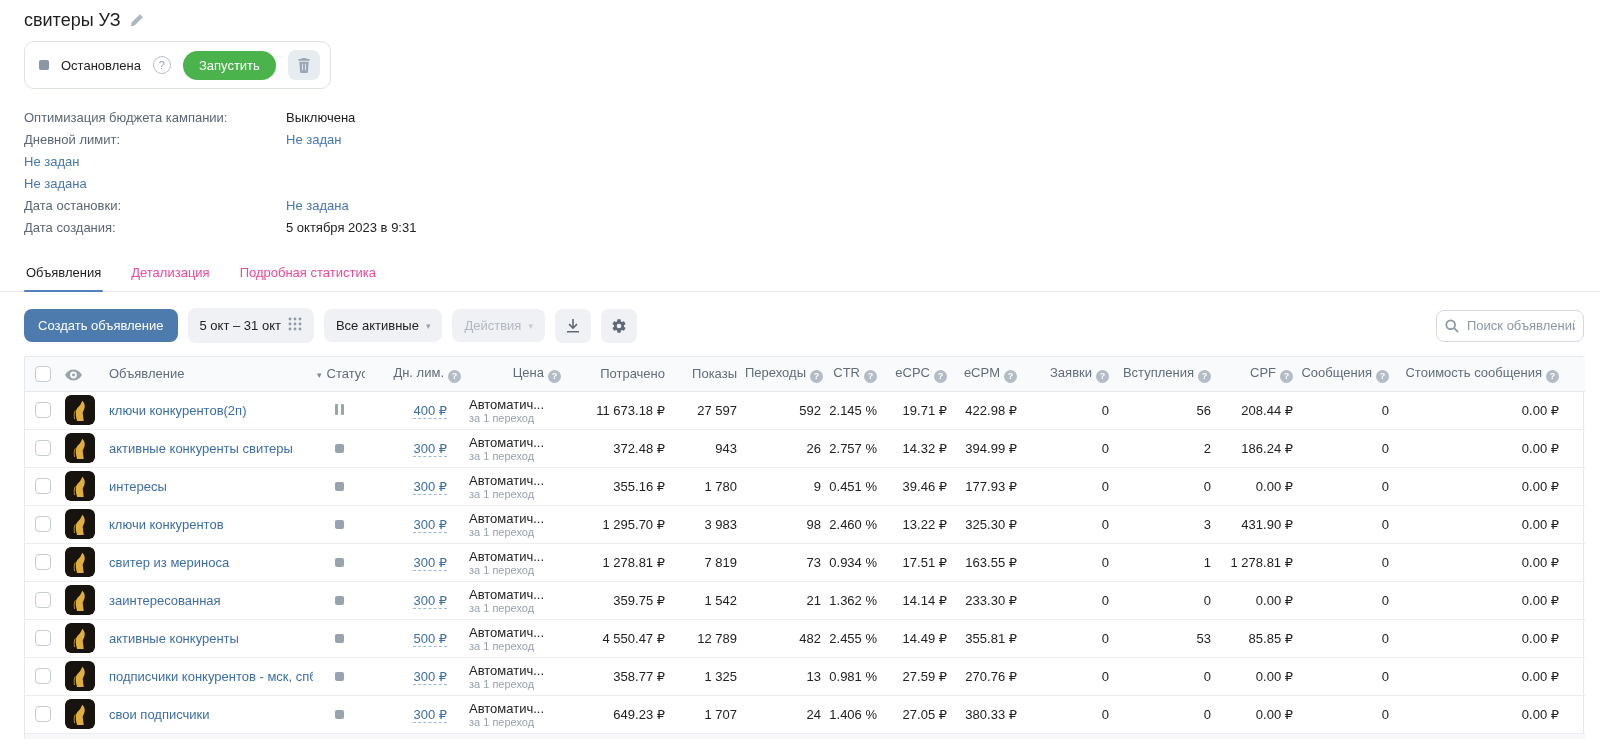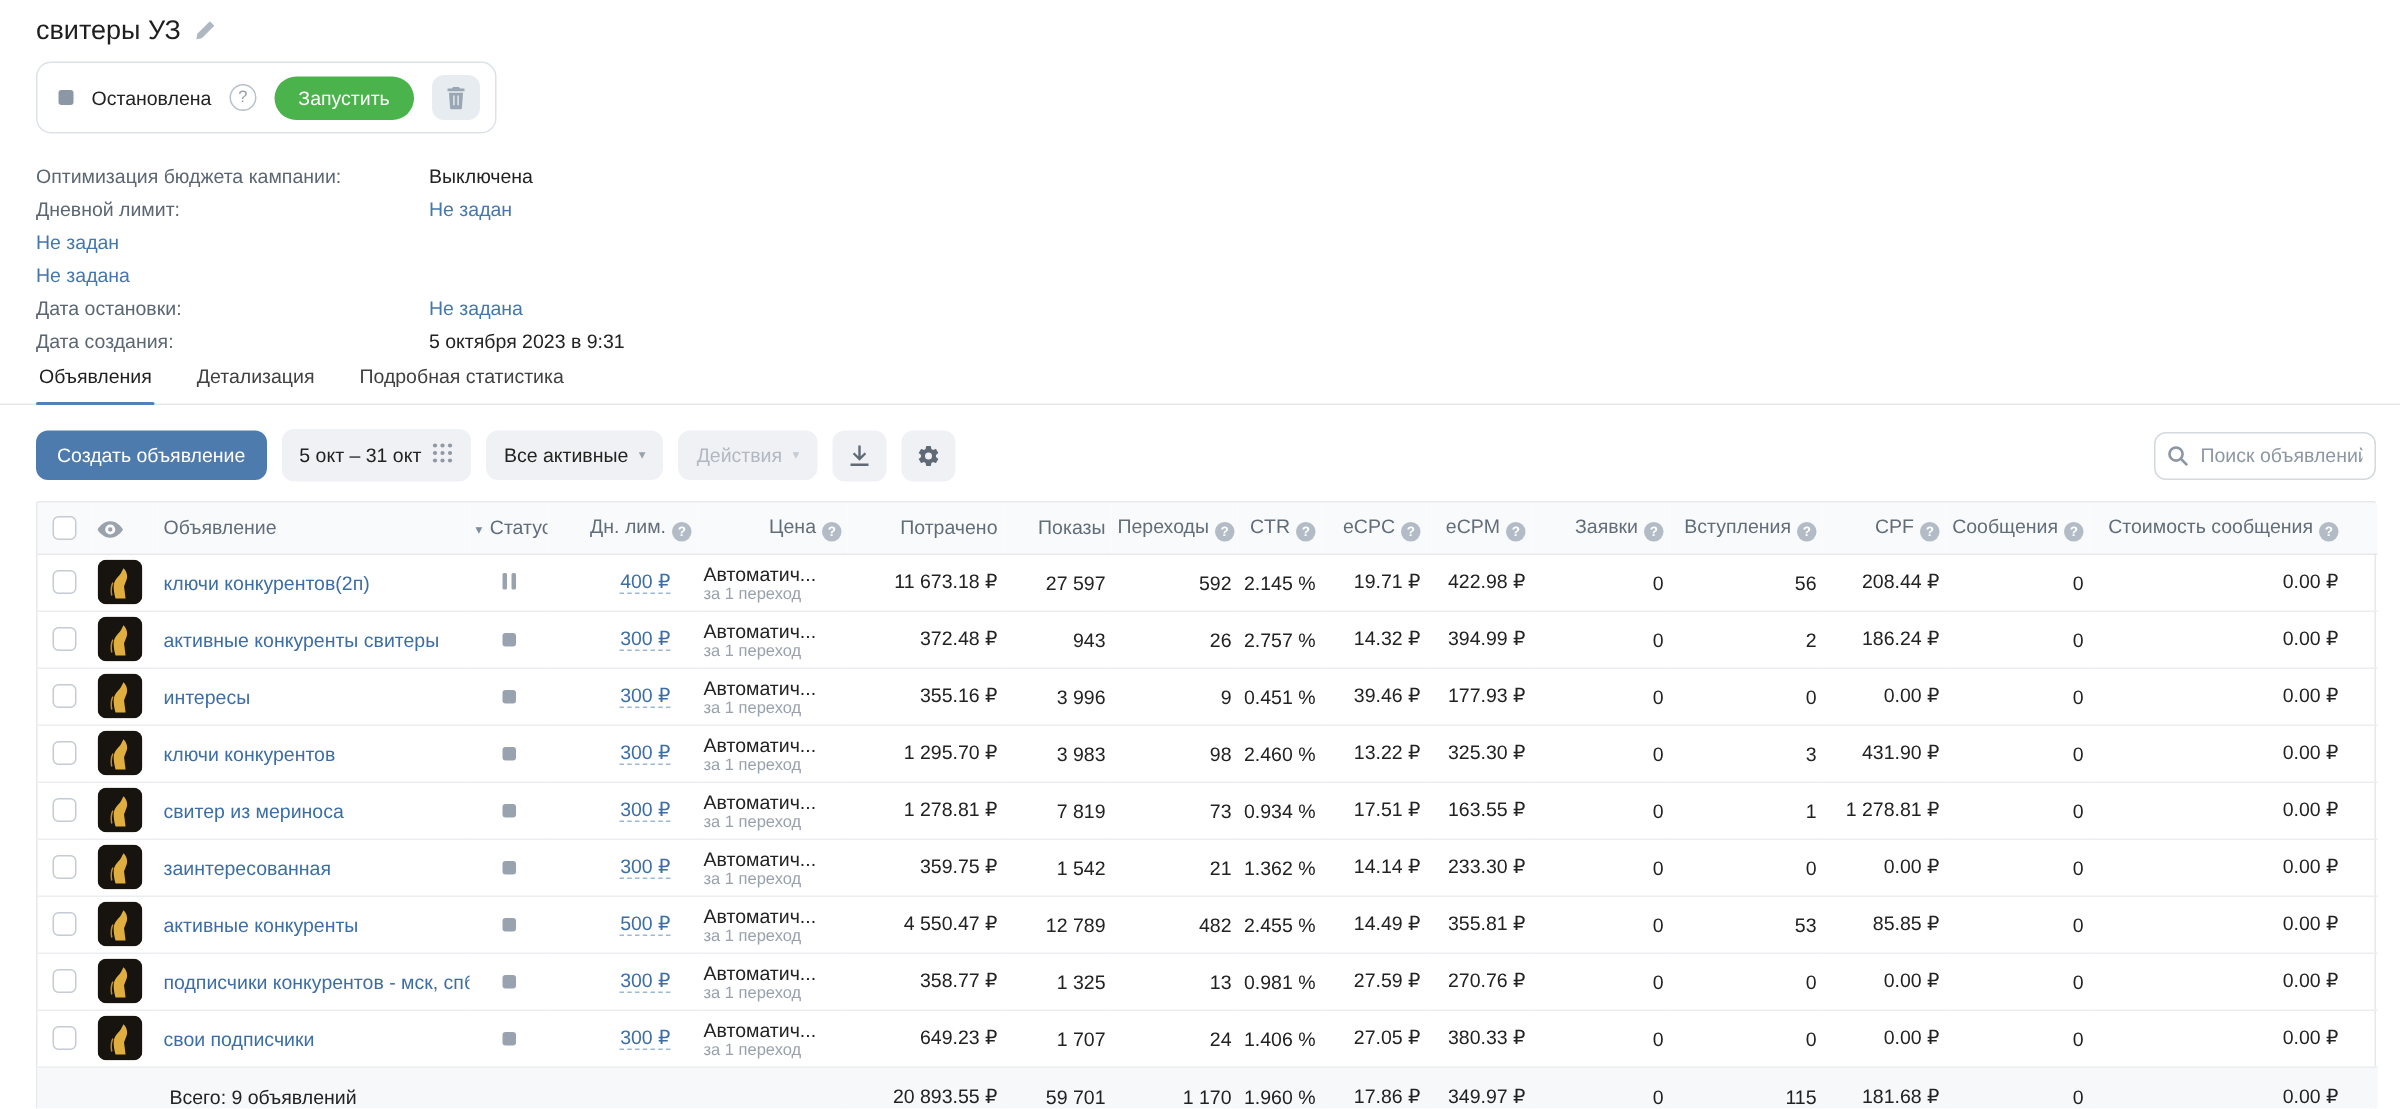--- a/index.html
+++ b/index.html
@@ -25,22 +25,22 @@
     display:inline-flex; align-items:center; justify-content:center; cursor:pointer; }
   .btn-trash svg { width:14px; height:15px; fill:#99a6b3; }
 
   .info-list { margin:18px 15px 0 24px; }
   .info-row { display:flex; line-height:22px; }
   .info-label { width:262px; color:#5b6672; }
   .info-value { color:#222; }
   .info-value.link { color:#4577ad; cursor:pointer; }
 
   
-  .tabs { border-bottom:1px solid #e7e8ec; padding-left:24px; display:flex; gap:26px;align-items:flex-end; }
-  .tab { padding:4px 2px 11px 2px; cursor:pointer; color:#404040; position:relative; }
+  .tabs { margin-top:22px; border-bottom:1px solid #e7e8ec; padding-left:24px; display:flex; gap:26px;align-items:flex-end; }
+  .tab { padding:4px 2px 11px 2px; cursor:pointer; color:#ec4899; position:relative; }
   .tab.active { color:#1e1e1e; }
   .tab.active::after { content:""; position:absolute; left:0; right:0; bottom:-1px; height:2px; background:#5181b8; border-radius:2px; }
 
   
   .toolbar { display:flex; align-items:center; gap:10px; margin:16px 16px 0 24px; }
   .btn-primary { background:#4d7bae; color:#fff; border:none; border-radius:8px; padding:9px 14px;
     font-size:13px; cursor:pointer; font-family:inherit; }
   .btn-gray { background:#f0f1f4; color:#222; border:none; border-radius:8px; padding:9px 12px;
     font-size:13px; cursor:pointer; display:inline-flex; align-items:center; gap:7px; font-family:inherit; }
   .btn-gray.disabled { color:#b2b8c2; cursor:default; }
@@ -309,21 +309,21 @@
                 </svg></div>
             </td>
             <td><a class="ad-link">интересы</a></td>
             <td class="status-cell"><span class="st-stop"></span></td>
             <td class="r dnlim"><a class="dash-link">300 ₽</a></td>
             <td class="price-cell">
               <div class="price-main">Автоматич...</div>
               <div class="price-sub">за 1 переход</div>
             </td>
             <td class="r">355.16 ₽</td>
-            <td class="r">3 996</td>
+            <td class="r">1 780</td>
             <td class="r">9</td>
             <td class="r">0.451 %</td>
             <td class="r">39.46 ₽</td>
             <td class="r">177.93 ₽</td>
             <td class="r">0</td>
             <td class="r">0</td>
             <td class="r">0.00 ₽</td>
             <td class="r">0</td>
             <td class="last r">0.00 ₽</td>
           </tr>

